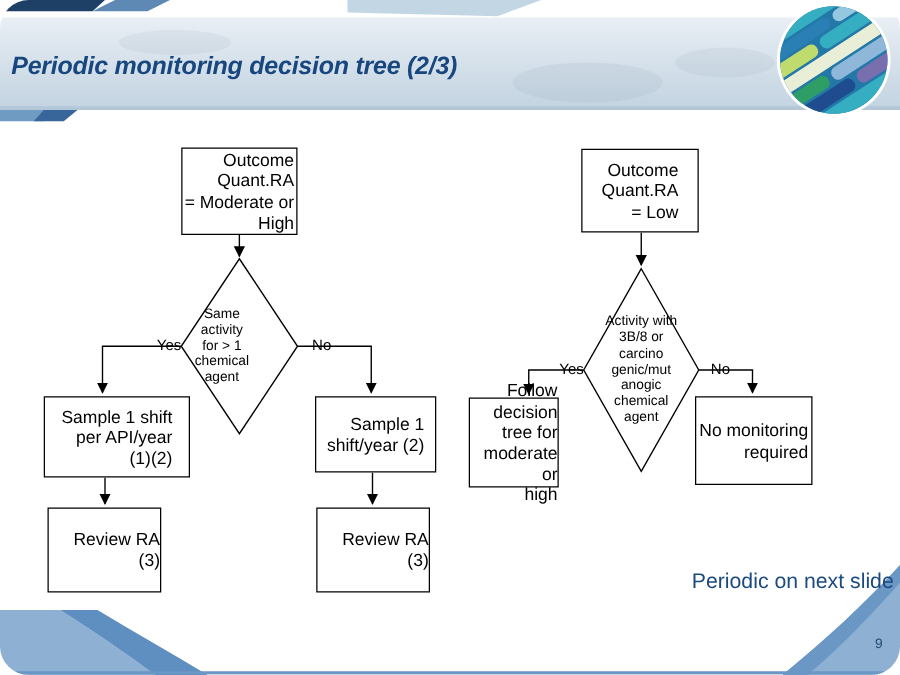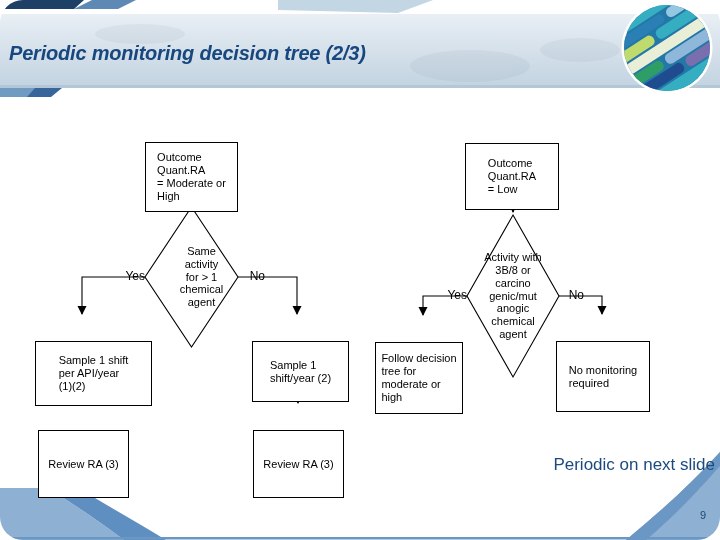--- a/index.html
+++ b/index.html
@@ -10,22 +10,22 @@
   }
   svg.layer{position:absolute;left:0;top:0;}
   .slide-title{
     position:absolute;left:9px;top:42px;width:560px;
     font-size:20px;font-weight:bold;font-style:italic;color:#17477e;
     letter-spacing:-0.2px;
   }
   .node{
     position:absolute;background:#ffffff;border:1px solid #000;
     display:flex;align-items:center;justify-content:center;
-    text-align:left;font-size:11px;line-height:1.18;color:#000;
-    white-space:pre-line;box-sizing:border-box;margin-top:24px;
+    text-align:right;font-size:14px;line-height:1.18;color:#000;
+    white-space:pre-line;box-sizing:border-box;
   }
   .dtext{
     position:absolute;display:flex;align-items:center;justify-content:center;
     text-align:center;font-size:11px;line-height:1.16;color:#000;white-space:pre-line;
   }
   .branch-label{
     position:absolute;font-size:12px;color:#000;text-align:right;margin-top:14px;
   }
   .continued-note{
     position:absolute;top:455px;right:5px;font-size:17px;color:#1a4a7e;
@@ -117,21 +117,21 @@
       <path d="M559,296 L602,296 L602,314" marker-end="url(#arrow)"></path>
     </g>
     <polygon points="191.5,207 238,277 191.5,347 145,277" fill="#fff" stroke="#000" stroke-width="1.1"></polygon>
     <polygon points="513,215 559,296 513,377 467,296" fill="#fff" stroke="#000" stroke-width="1.1"></polygon>
   </svg>
 
   <div class="node" style="left:145px;top:118px;width:93px;height:70px;">Outcome
 Quant.RA
 = Moderate or
 High</div>
-  <div class="dtext" style="left:156px;top:231px;width:91px;height:92px;">Same
+  <div class="dtext" style="left:132px;top:231px;width:91px;height:92px;">Same
 activity
 for &gt; 1
 chemical
 agent</div>
   <div class="branch-label" style="left:113px;top:255px;width:32px;">Yes</div>
   <div class="branch-label" style="left:239px;top:255px;width:26px;">No</div>
   <div class="node" style="left:35px;top:317px;width:117px;height:65px;">Sample 1 shift
 per API/year
 (1)(2)</div>
   <div class="node" style="left:252px;top:317px;width:97px;height:61px;">Sample 1
@@ -144,21 +144,21 @@
 = Low</div>
   <div class="dtext" style="left:467px;top:240px;width:92px;height:112px;">Activity with
 3B/8 or
 carcino
 genic/mut
 anogic
 chemical
 agent</div>
   <div class="branch-label" style="left:435px;top:274px;width:32px;">Yes</div>
   <div class="branch-label" style="left:558px;top:274px;width:26px;">No</div>
-  <div class="node" style="left:375px;top:318px;width:88px;height:72px;">Follow decision
+  <div class="node" style="left:375px;top:318px;width:72px;height:72px;">Follow decision
 tree for
 moderate or
 high</div>
   <div class="node" style="left:556px;top:317px;width:94px;height:71px;">No monitoring
 required</div>
 
   <div class="continued-note">Periodic on next slide</div>
   <div class="page-number">9</div>
 
 </div>

